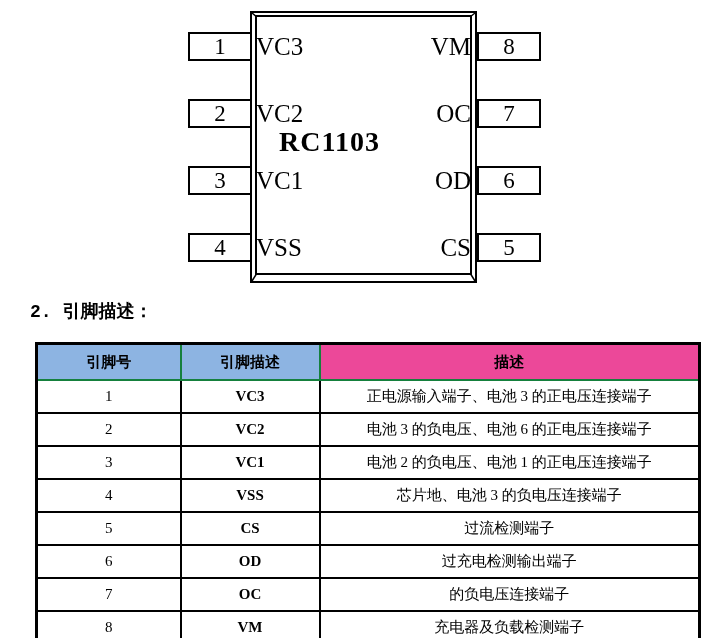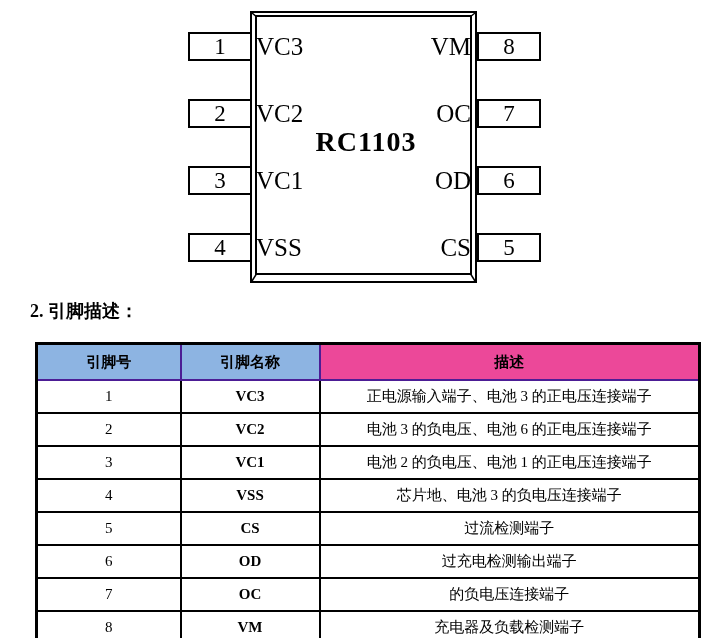--- a/index.html
+++ b/index.html
@@ -3,48 +3,48 @@
 <meta charset="utf-8">
 <style>
   html,body{margin:0;padding:0;background:#fff;}
   .page{
     position:relative;width:724px;height:638px;background:#ffffff;
     font-family:"Liberation Serif","DejaVu Serif",serif;color:#000;overflow:hidden;
   }
   
   .chip-frame{position:absolute;left:250px;top:11px;}
   .chip-title{
-    position:absolute;left:252px;top:126px;width:228px;text-align:center;
-    font-size:28px;font-weight:bold;letter-spacing:1px;
+    position:absolute;left:252px;top:126px;width:228px;
+    font-size:28px;font-weight:bold;letter-spacing:1px;padding-left:27px;
   }
   .pinbox{
     position:absolute;width:64px;height:29px;border:2px solid #000;
     box-sizing:border-box;display:flex;align-items:center;justify-content:center;
     font-size:23px;background:#fff;
   }
   .pinbox.left{left:188px;}
   .pinbox.right{left:477px;}
   .pb-r0{top:32px;} .pb-r1{top:99px;} .pb-r2{top:166px;} .pb-r3{top:233px;}
   .pinlabel{
     position:absolute;height:29px;line-height:29px;font-size:25px;white-space:nowrap;
   }
   .pinlabel.left{left:256px;}
   .pinlabel.right{right:253px;text-align:right;}
   
   .section-title{
     position:absolute;left:30px;top:299px;font-size:18px;font-weight:bold;
-    font-family:Liberation Serif, serif;
+    font-family:Liberation Mono, monospace;
   }
   
   .pin-table{
     position:absolute;left:35px;top:342px;width:666px;
     border-collapse:collapse;border:3px solid #000;table-layout:fixed;
   }
   .pin-table th{
-    border:2px solid #4c1d95;height:32px;font-size:15px;font-weight:bold;
+    border:2px solid #15803d;height:32px;font-size:15px;font-weight:bold;
     font-family:"Liberation Sans","DejaVu Sans",sans-serif;text-align:center;
   }
   .pin-table td{
     border:2px solid #000;height:31px;font-size:15px;text-align:center;
     font-family:"Liberation Serif","DejaVu Serif",serif;padding:0 4px;
   }
   .pin-table td.pin-name{font-weight:bold;font-size:15px;}
   .col-num{width:144px;} .col-name{width:139px;}
 </style>
 </head>
@@ -90,21 +90,21 @@
 
   <table class="pin-table">
     <colgroup>
         <col class="col-num">
         <col class="col-name">
         <col>
       </colgroup>
     <thead>
       <tr>
         <th style="background: rgb(141, 180, 226);">引脚号</th>
-        <th style="background: rgb(141, 180, 226);">引脚名称</th>
+        <th style="background: rgb(141, 180, 226);">引脚描述</th>
         <th style="background: #ec4899;">描述</th>
       </tr>
     </thead>
     <tbody>
       <tr>
         <td>1</td>
         <td class="pin-name">VC3</td>
         <td>正电源输入端子、电池 3 的正电压连接端子</td>
       </tr>
       <tr>

